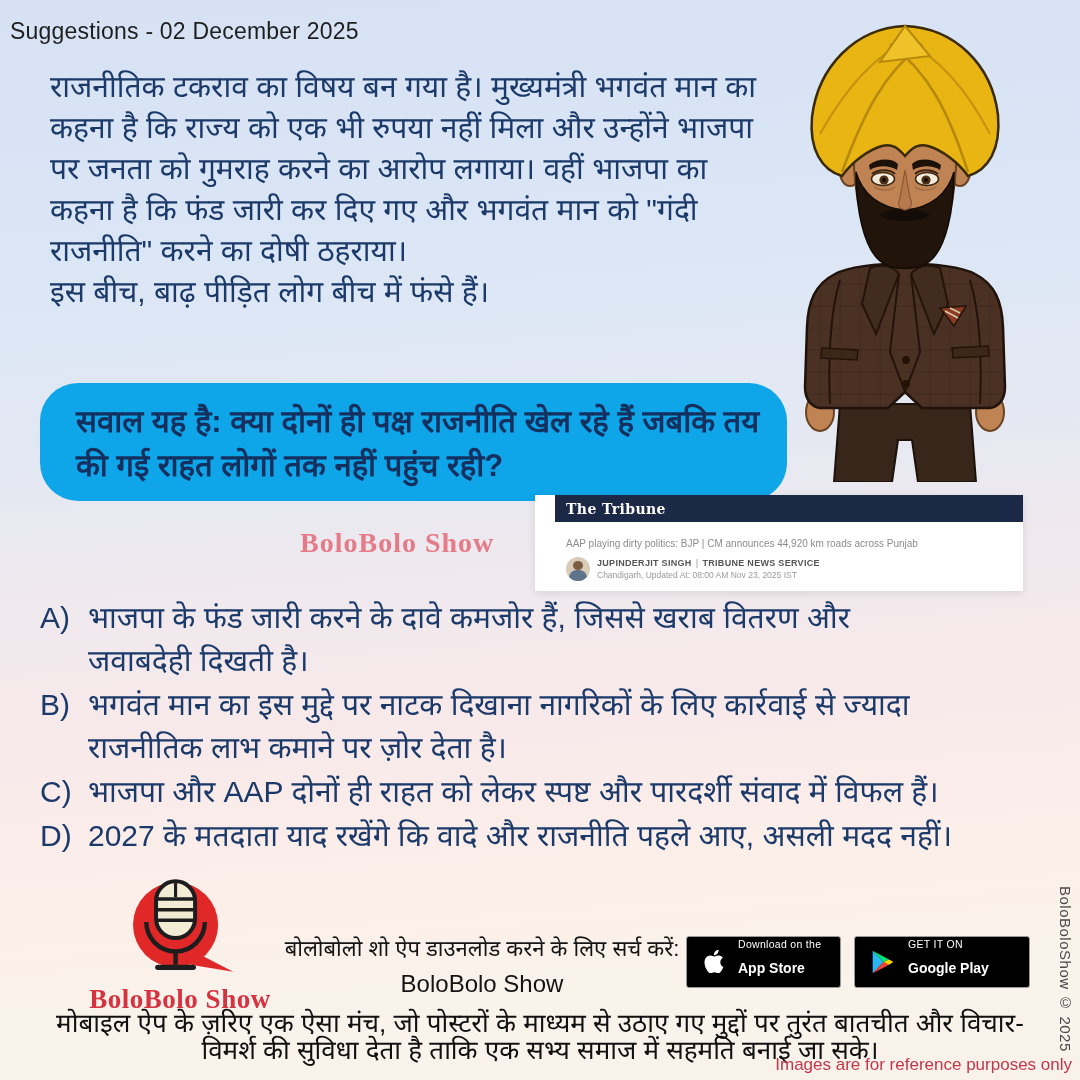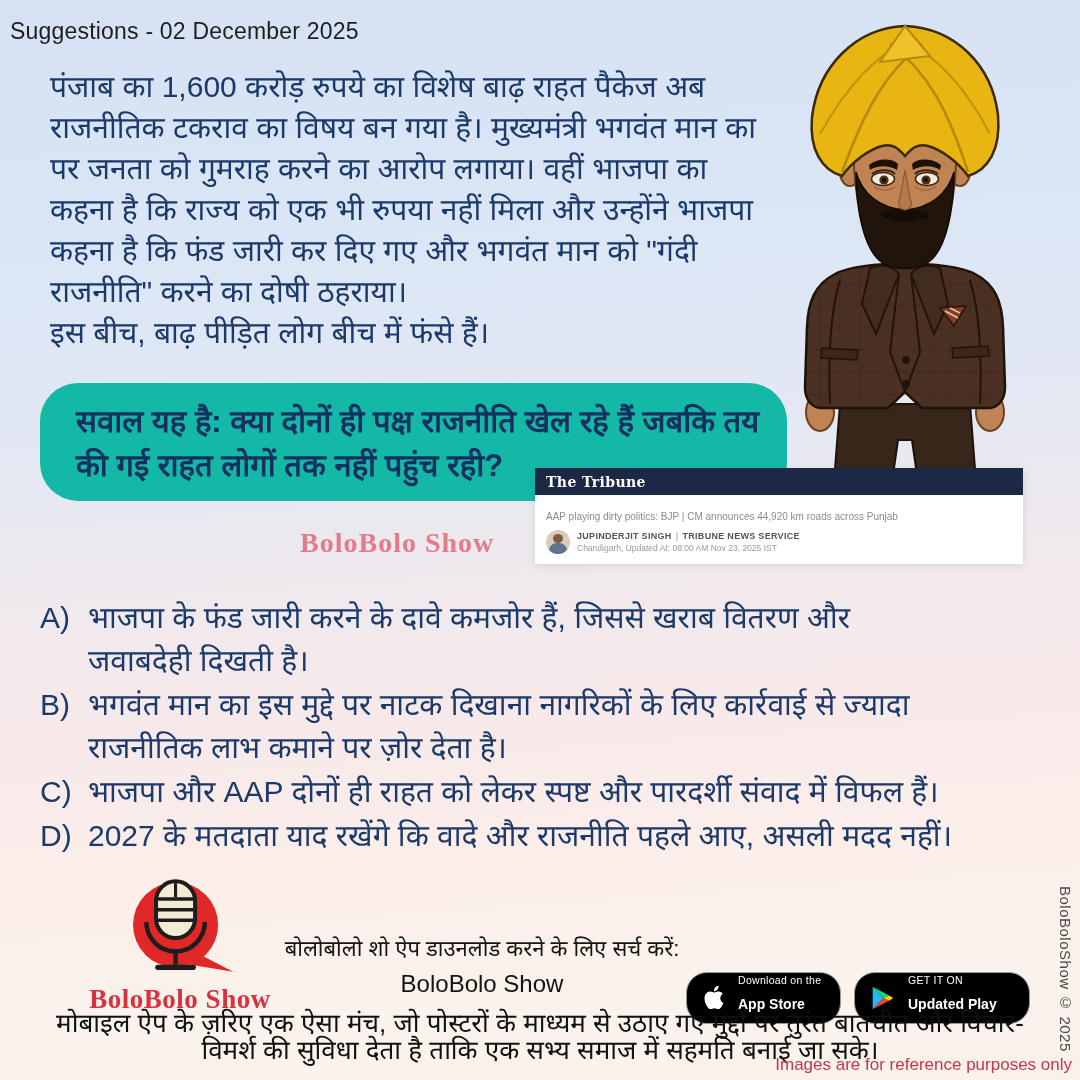--- a/index.html
+++ b/index.html
@@ -13,31 +13,31 @@
   }
   .abs{ position:absolute; }
 
   .suggest-title{ left:10px; top:18px; font-size:23px; color:#1e1e1e; letter-spacing:.2px; }
 
   .intro{ left:50px; top:66px; width:745px; font-size:30px; line-height:41px; color:#1b3a69; }
   .intro div{ white-space:nowrap; }
 
   .question-box{
     left:40px; top:383px; width:747px; height:118px;
-    background:#14b8a6; border-radius:38px;
+    background:#0ea5e9; border-radius:38px;
     padding:17px 16px 0 36px;
   }
   .question-text{ font-size:31px; font-weight:700; color:#14305f; line-height:44px; }
 
   .watermark{
     left:300px; top:527px; font-family:"Liberation Serif", serif;
     font-size:28px; font-weight:700; color:#e4707e; letter-spacing:1px; opacity:.9;
   }
 
-  .clipping{ left:535px; top:468px; width:488px; background:#ffffff; box-shadow:0 2px 8px rgba(0,0,0,.10); }
+  .clipping{ left:535px; top:495px; width:488px; background:#ffffff; box-shadow:0 2px 8px rgba(0,0,0,.10);padding-left:20px; }
   .clip-bar{ height:27px; background:#1b2946; display:flex; align-items:center; padding-left:11px; }
   .clip-masthead{ color:#ffffff; font-family:"DejaVu Serif", serif; font-weight:700; font-size:14px; letter-spacing:.4px; }
   .clip-body{ padding:9px 11px 10px 11px; }
   .clip-headline{ font-family:"Liberation Serif", serif; font-weight:700; font-size:15.5px; letter-spacing:-0.3px; color:#111; white-space:nowrap; }
   .clip-subhead{ margin-top:7px; font-size:10px; color:#8c8c8c; white-space:nowrap; }
   .clip-byline{ margin-top:8px; display:flex; align-items:center; gap:7px; }
   .clip-avatar{ width:24px; height:24px; border-radius:50%; background:#d8cbb8; position:relative; overflow:hidden; flex:0 0 auto; }
   .clip-avatar::before{ content:""; position:absolute; left:7px; top:4px; width:10px; height:9px; border-radius:50%; background:#7a5c42; }
   .clip-avatar::after{ content:""; position:absolute; left:3px; top:13px; width:18px; height:12px; border-radius:8px 8px 0 0; background:#5d748a; }
   .clip-by-line1{ font-size:9px; font-weight:700; color:#555; letter-spacing:.3px; }
@@ -51,45 +51,44 @@
   .opt-text.narrow{ max-width:830px; }
 
   .logo-block{ left:62px; top:876px; width:236px; text-align:center; }
   .logo-name{ margin-top:2px; font-family:"Liberation Serif", serif; font-size:27px; font-weight:700; color:#d63240; letter-spacing:.5px; }
 
   .download-block{ left:272px; top:932px; width:420px; text-align:center; color:#141414; }
   .dl-line1{ font-size:22px; }
   .dl-line2{ font-size:24px; margin-top:8px; }
 
   .badge{
-    top:936px; height:52px; background:#000; border:1px solid #9a9a9a; border-radius:21px;
-    display:flex; align-items:center; padding:0 13px; gap:10px; color:#fff;margin-top:36px;
+    top:936px; height:52px; background:#000; border:1px solid #9a9a9a; border-radius:3px;
+    display:flex; align-items:center; padding:0 13px; gap:10px; color:#fff;
   }
   .badge-appstore{ left:686px; width:155px; }
   .badge-gplay{ left:854px; width:176px; }
   .badge-text .t1{ font-size:10.5px; letter-spacing:.3px; line-height:12px; }
   .badge-text .t2{ font-size:14px; font-weight:600; line-height:36px; }
 
   .footer-desc{ left:30px; top:1010px; width:1020px; text-align:center; font-size:26px; line-height:27px; color:#101010; }
 
   .vertical-copy{ right:6px; top:886px; writing-mode:vertical-rl; font-size:15px; color:#4a4a4a; letter-spacing:.5px; }
   .disclaimer{ right:8px; top:1055px; font-size:17px; color:#c4374b; }
 
   .figure{ left:770px; top:12px; width:310px; height:470px; }
 </style>
 </head>
 <body>
 
 <div class="abs suggest-title">Suggestions - 02 December 2025</div>
 
 <div class="abs intro">
-  <div>पंजाब का 1,600 करोड़ रुपये का विशेष बाढ़ राहत पैकेज अब</div>
   <div>राजनीतिक टकराव का विषय बन गया है। मुख्यमंत्री भगवंत मान का</div>
+  <div>कहना है कि राज्य को एक भी रुपया नहीं मिला और उन्होंने भाजपा</div>
   <div>पर जनता को गुमराह करने का आरोप लगाया। वहीं भाजपा का</div>
-  <div>कहना है कि राज्य को एक भी रुपया नहीं मिला और उन्होंने भाजपा</div>
   <div>कहना है कि फंड जारी कर दिए गए और भगवंत मान को "गंदी</div>
   <div>राजनीति" करने का दोषी ठहराया।</div>
   <div>इस बीच, बाढ़ पीड़ित लोग बीच में फंसे हैं।</div>
 </div>
 
 <svg class="abs figure" viewBox="0 0 310 470" aria-hidden="true">
   <defs>
     <clipPath id="jclip">
       <path d="M65,262 C90,248 180,248 205,262 C225,272 232,290 233,315 L235,375 C235,388 228,395 220,396 L50,396 C42,395 35,388 35,375 L37,315 C38,290 45,272 65,262 Z"></path>
     </clipPath>
@@ -259,21 +258,21 @@
 
 <div class="abs badge badge-gplay">
   <svg width="30" height="32" viewBox="0 0 32 32" aria-hidden="true">
     <polygon points="5,4 5,28 16.5,16" fill="#29b6f6"></polygon>
     <polygon points="5,4 22.5,13.2 16.5,16" fill="#00e676"></polygon>
     <polygon points="5,28 22.5,18.8 16.5,16" fill="#f44336"></polygon>
     <polygon points="22.5,13.2 27,16 22.5,18.8 16.5,16" fill="#ffd600"></polygon>
   </svg>
   <div class="badge-text">
     <div class="t1">GET IT ON</div>
-    <div class="t2">Updated Play</div>
+    <div class="t2">Google Play</div>
   </div>
 </div>
 
 <div class="abs footer-desc">मोबाइल ऐप के ज़रिए एक ऐसा मंच, जो पोस्टरों के माध्यम से उठाए गए मुद्दों पर तुरंत बातचीत और विचार-विमर्श की सुविधा देता है ताकि एक सभ्य समाज में सहमति बनाई जा सके।</div>
 
 <div class="abs vertical-copy">BoloBoloShow © 2025</div>
 
 <div class="abs disclaimer">Images are for reference purposes only</div>
 
 </body></html>

